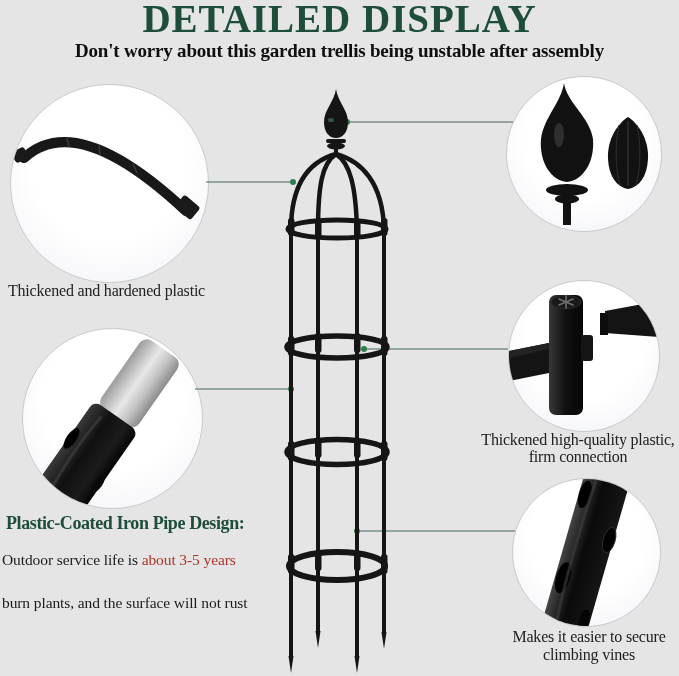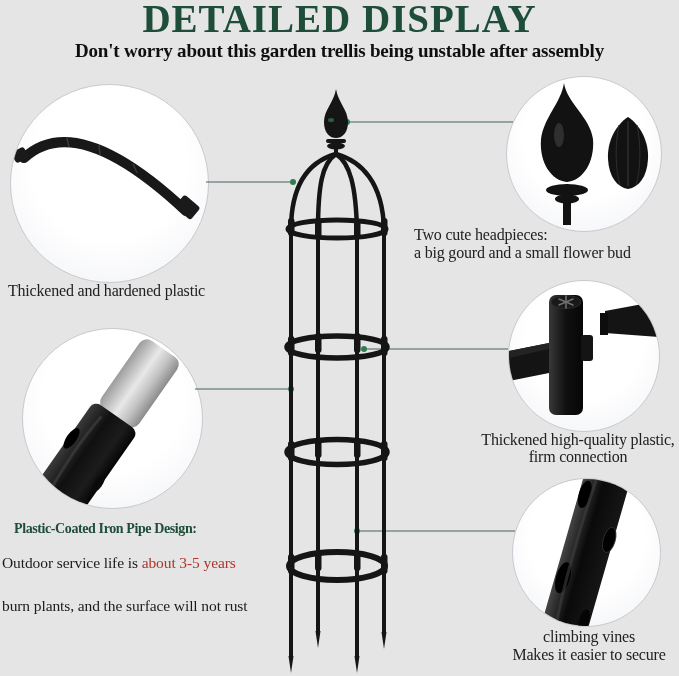--- a/index.html
+++ b/index.html
@@ -17,21 +17,21 @@
   .b2{left:506px;top:76px;width:154px;height:154px;}
   .b3{left:22px;top:328px;width:179px;height:179px;}
   .b4{left:508px;top:280px;width:150px;height:150px;}
   .b5{left:512px;top:478px;width:147px;height:147px;}
   .caption{position:absolute;color:#212121;font-size:16px;letter-spacing:-0.2px;line-height:18px;}
   .c1{left:8px;top:282px;}
   .c2{left:414px;top:226px;line-height:17.5px;}
   .c4{left:470px;top:431px;width:216px;text-align:center;line-height:17px;}
   .c5{left:500px;top:628px;width:178px;text-align:center;line-height:18px;}
   .pipe-block{position:absolute;left:2px;top:509px;width:310px;}
-  .pipe-heading{margin:12px;font-size:14px;font-weight:bold;color:#1e4d3a;letter-spacing:-0.4px;}
+  .pipe-heading{margin:4px;font-size:18px;font-weight:bold;color:#1e4d3a;letter-spacing:-0.4px;}
   .pipe-body{margin:15px 0 0 0;font-size:15.5px;line-height:21.5px;color:#1b1b1b;letter-spacing:-0.1px;}
   .red{color:#b0342a;margin-top:44px;}
 </style>
 </head>
 <body>
 
 <div class="canvas">
 
   <h1 class="title">DETAILED DISPLAY</h1>
   <p class="subtitle">Don't worry about this garden trellis being unstable after assembly</p>
@@ -139,33 +139,29 @@
         <ellipse cx="90" cy="140" rx="5" ry="12" fill="#050505"></ellipse>
         <path d="M64,-15 C60,40 60,120 66,168" fill="none" stroke="#3f3f3f" stroke-width="3" opacity="0.6"></path>
       </g>
     </svg>
   </div>
 
   <div class="caption c1">
     <span>Thickened and hardened plastic</span>
   </div>
 
-  <div class="caption c2">
-    <div>Two cute headpieces:</div>
-    <div>a big gourd and a small flower bud</div>
-  </div>
 
   <div class="caption c4">
     <div>Thickened high-quality plastic,</div>
     <div>firm connection</div>
   </div>
 
   <div class="caption c5">
+    <div>Makes it easier to secure</div>
     <div>climbing vines</div>
-    <div>Makes it easier to secure</div>
   </div>
 
   <div class="pipe-block">
     <p class="pipe-heading">Plastic-Coated Iron Pipe Design:</p>
     <p class="pipe-body">
       <span>Outdoor service life is </span><span class="red">about 3-5 years</span><br>
       <br>
       <span>burn plants, and the surface will not rust</span>
     </p>
   </div>

